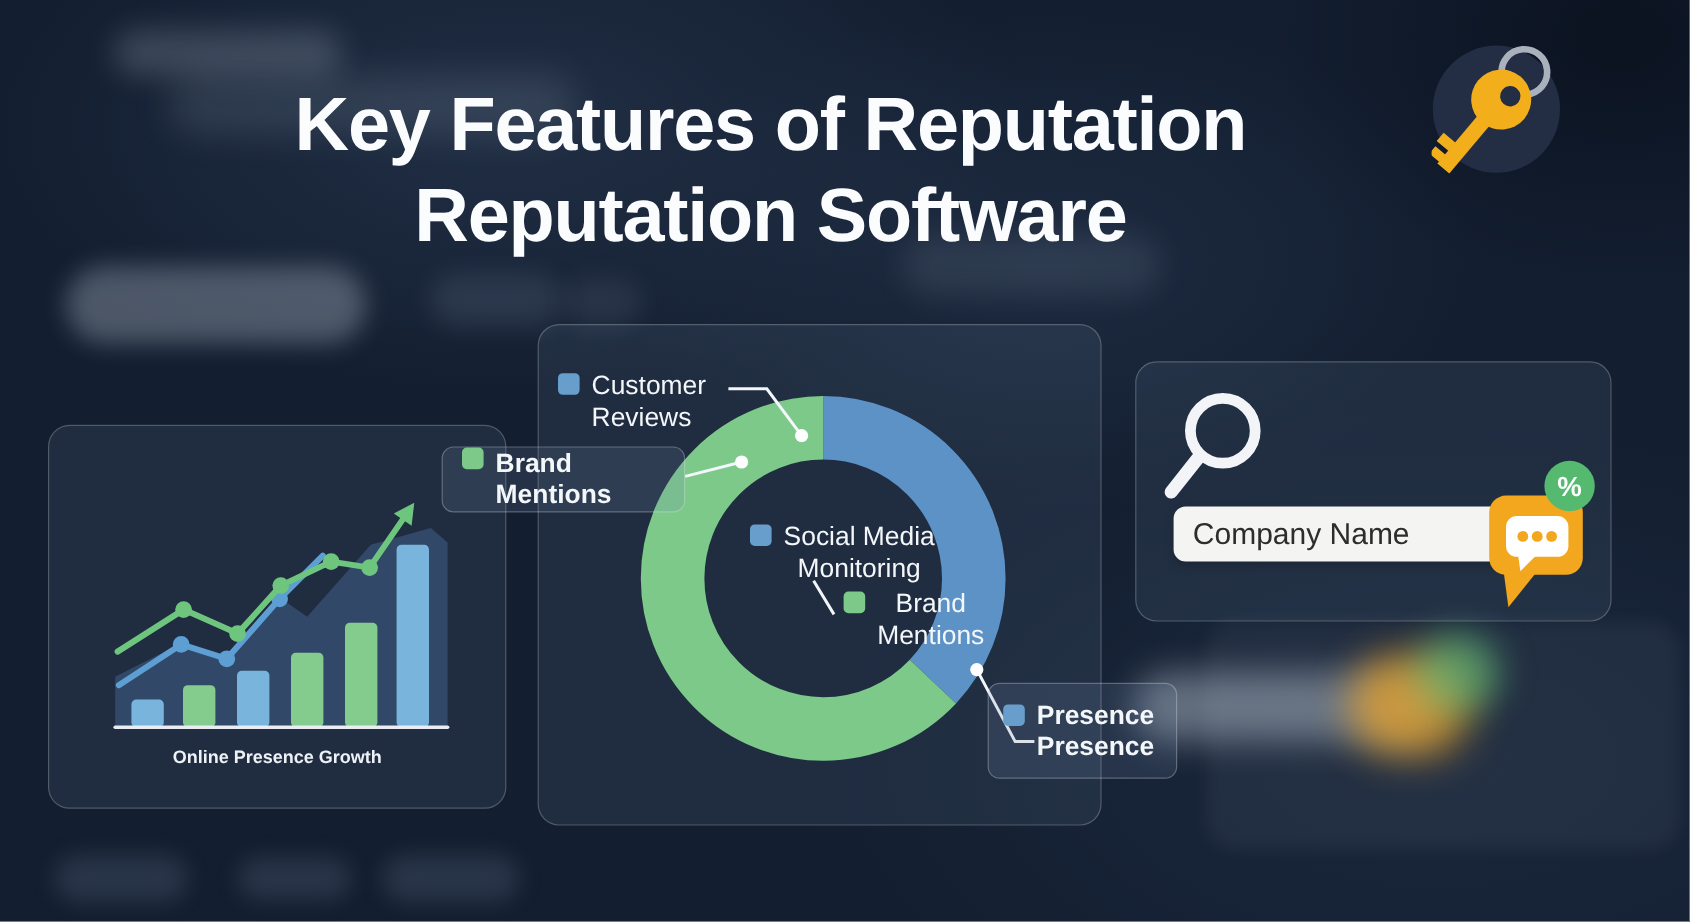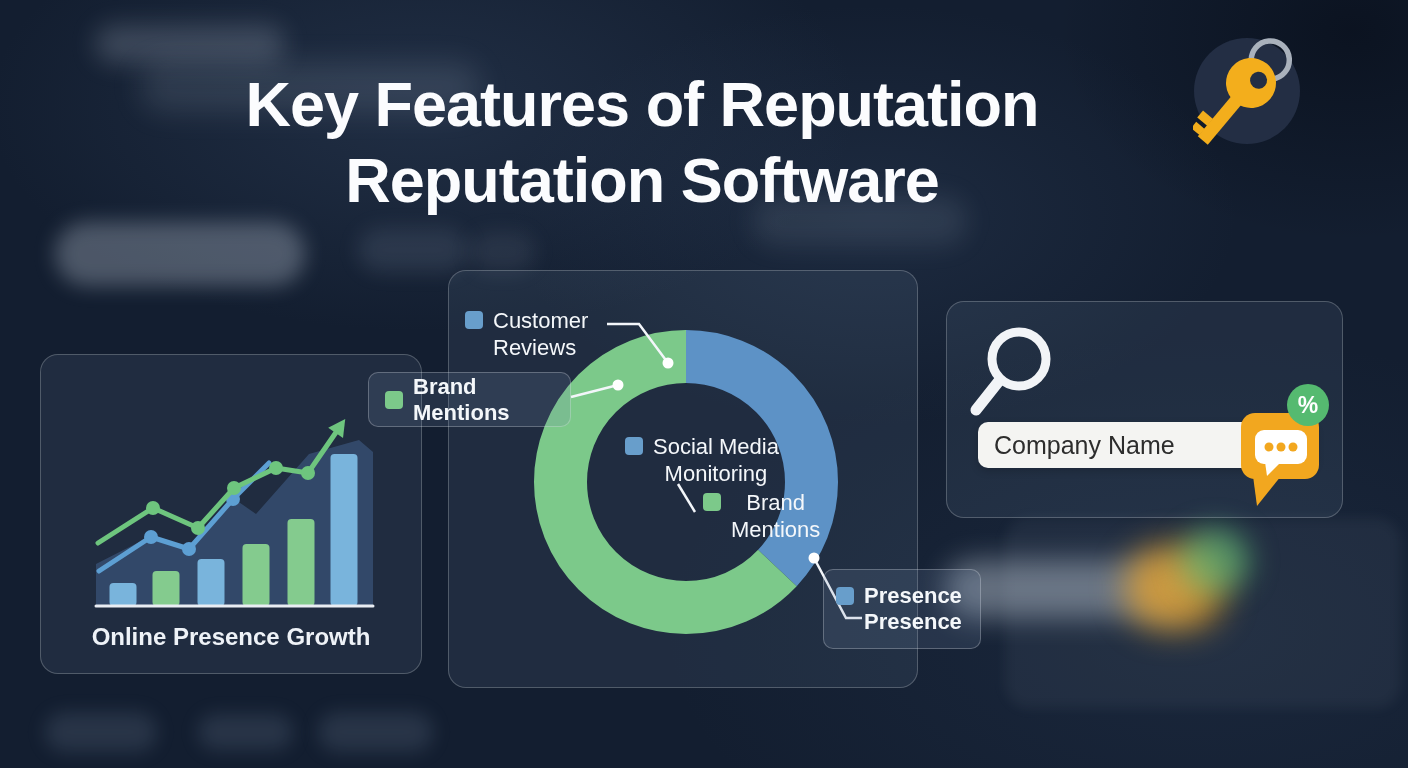--- a/index.html
+++ b/index.html
@@ -26,29 +26,29 @@
     position:absolute; border-radius:18px;
     background:rgba(151,173,202,0.10);
     border:1.5px solid rgba(255,255,255,0.22);
   }
   .card-growth { left:40px; top:354px; width:382px; height:320px; }
   .card-donut  { left:448px; top:270px; width:470px; height:418px; overflow:visible; }
   .card-search { left:946px; top:301px; width:397px; height:217px; }
 
   .chart-svg { position:absolute; left:0; top:0; }
   .caption { position:absolute; left:0; top:268px; width:100%; text-align:center;
-    font-size:24px; font-weight:600; color:#eef2f7; }
+    font-size:15px; font-weight:600; color:#eef2f7; }
 
   
   .lbl { position:absolute; display:flex; gap:10px; color:#f4f7fa;
     font-weight:400; font-size:22px; line-height:27px; }
   .sw { width:18px; height:18px; border-radius:4px; flex:none; margin-top:4px; }
   .sw-blue { background:#689ecb; }
   .sw-green { background:#7cc98a; }
-  .lbl-box { position:absolute; display:flex; align-items:center; gap:10px;
+  .lbl-box { position:absolute; display:flex; align-items:flex-start; gap:10px;
     border-radius:10px; border:1px solid rgba(255,255,255,0.25);
     background:rgba(116,138,170,0.18); color:#f4f7fa; font-weight:600; font-size:22px; }
   .txt-center { text-align:center; }
   .donut-overlay { position:absolute; left:0; top:0; overflow:visible; }
   .donut-overlay polyline, .donut-overlay line { fill:none; stroke:#f3f6fa; stroke-width:2.5px; }
   .donut-overlay circle { fill:#ffffff; }
 
   
   .company-input { position:absolute; left:31px; top:120px; width:338px; height:46px;
     border:none; border-radius:10px; background:#f4f4f2; color:#2d2d2d;

